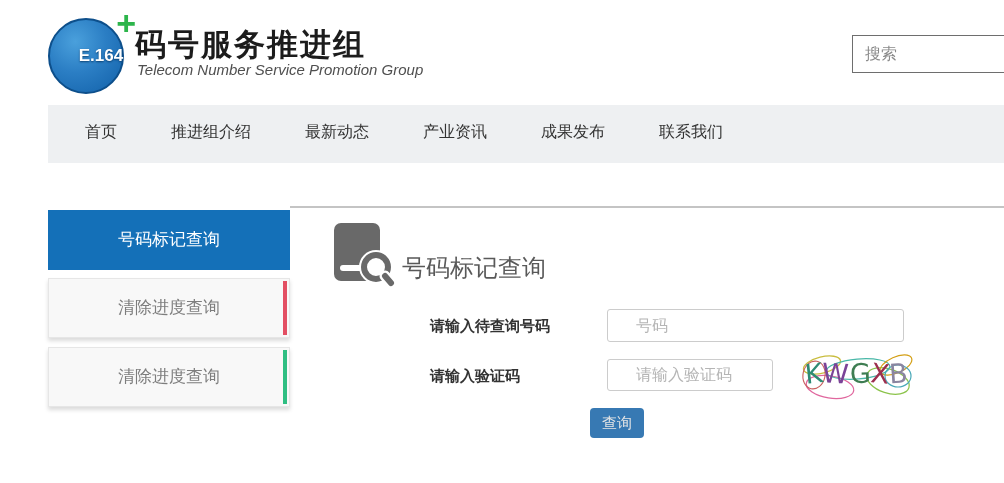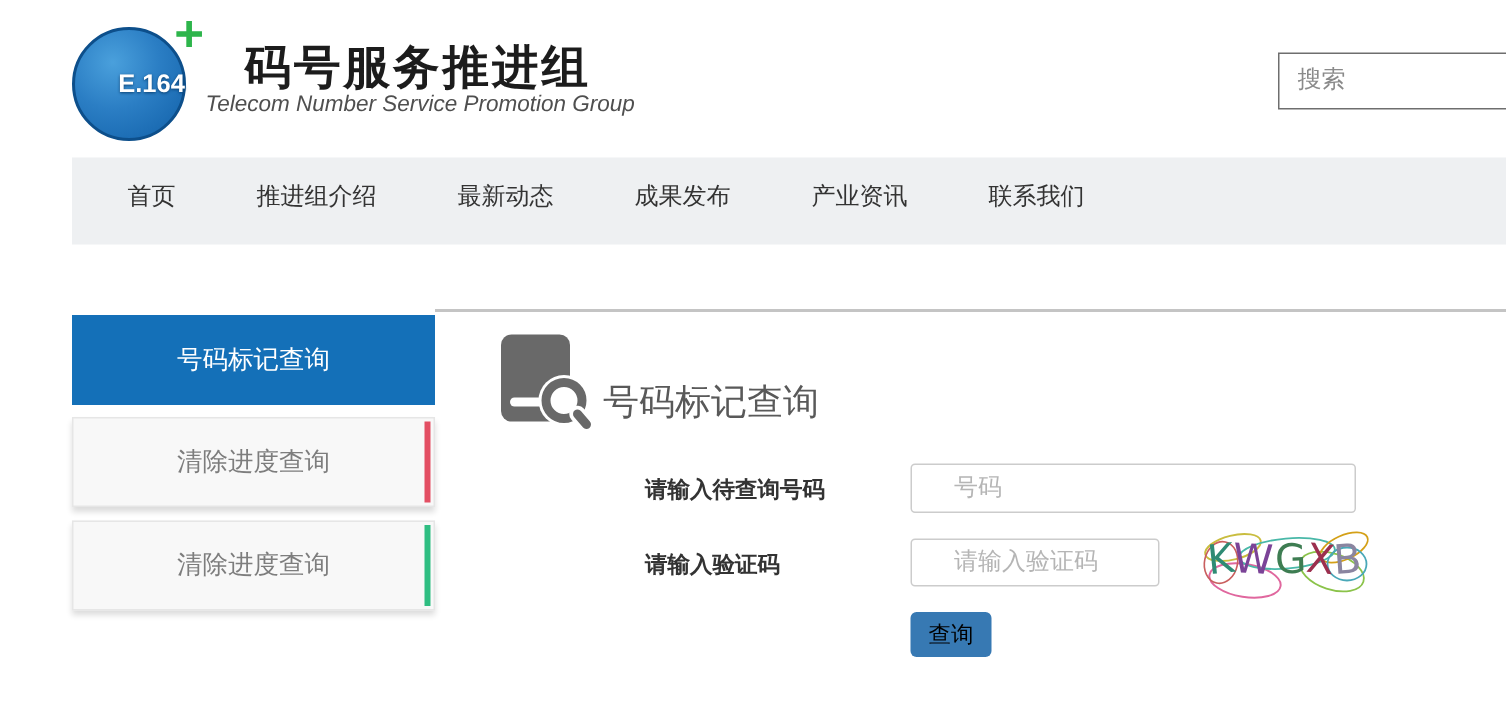--- a/index.html
+++ b/index.html
@@ -9,21 +9,21 @@
 
   
   .logo-wrap { position:absolute; left:48px; top:14px; width:84px; height:84px; }
   .logo-globe { position:absolute; left:0; top:4px; width:76px; height:76px; border-radius:50%;
     background:radial-gradient(circle at 35% 30%, #4aa0dc 0%, #2b7ec4 45%, #1160a8 100%);
     border:2px solid #0d4f8b; display:flex; align-items:center; justify-content:center; }
   .logo-badge { color:#fff; font-weight:bold; font-size:17px; text-shadow:0 1px 2px #0a3f70;margin-left:30px; }
   .logo-plus { position:absolute; right:-4px; top:-6px; color:#2db54b; font-size:34px;
     font-weight:bold; line-height:30px; }
   .brand-title { position:absolute; left:135px; top:24px; font-size:31px; font-weight:bold;
-    color:#1c1c1c; letter-spacing:2px;margin-left:28px; }
+    color:#1c1c1c; letter-spacing:2px; }
   .brand-sub { position:absolute; left:137px; top:61px; font-size:15px; font-style:italic;
     color:#4f4f4f; }
   .search-box { position:absolute; left:852px; top:35px; width:160px; height:38px;
     border:1px solid #6e6e6e; background:#fff; font-size:16px; color:#333;
     padding:0 12px; outline:none; }
   .search-box::placeholder { color:#8a8a8a; }
 
   
   .nav { position:absolute; left:48px; top:105px; width:956px; height:58px;
     background:#eef0f2; display:flex; align-items:center; padding-left:16px; }
@@ -57,22 +57,22 @@
 
   .captcha { position:absolute; left:800px; top:349px; width:116px; height:54px; }
   .captcha svg { position:absolute; left:0; top:0; }
   .captcha-char { position:absolute; top:9px; font-size:27px; font-family:"DejaVu Sans",sans-serif; }
   .captcha-char:nth-of-type(1){ left:5px;  transform:rotate(-6deg); }
   .captcha-char:nth-of-type(2){ left:22px; transform:rotate(3deg); }
   .captcha-char:nth-of-type(3){ left:50px; transform:rotate(-2deg); }
   .captcha-char:nth-of-type(4){ left:71px; transform:rotate(6deg); }
   .captcha-char:nth-of-type(5){ left:89px; transform:rotate(-4deg); }
 
-  .submit-btn { position:absolute; left:607px; top:408px; width:54px; height:30px;
-    background:#3779b3; border:none; border-radius:4px; color:#000000; font-size:15px;
+  .submit-btn { position:absolute; left:590px; top:408px; width:54px; height:30px;
+    background:#3779b3; border:none; border-radius:4px; color:#e5e5e5; font-size:15px;
     cursor:pointer; }
 </style>
 </head>
 <body>
 
 <div class="stage">
 
   <div class="logo-wrap">
     <div class="logo-globe">
       <span class="logo-badge">E.164</span>
@@ -80,22 +80,22 @@
     <span class="logo-plus">+</span>
   </div>
   <div class="brand-title">码号服务推进组</div>
   <div class="brand-sub">Telecom Number Service Promotion Group</div>
   <input class="search-box" placeholder="搜索" style="">
 
   <div class="nav">
     <div class="nav-item">首页</div>
     <div class="nav-item">推进组介绍</div>
     <div class="nav-item">最新动态</div>
+    <div class="nav-item">产业资讯</div>
     <div class="nav-item">成果发布</div>
-    <div class="nav-item">产业资讯</div>
     <div class="nav-item">联系我们</div>
   </div>
 
   <div class="content-topline"></div>
 
   <div class="side-item active" style="top:210px">
     <span>号码标记查询</span>
   </div>
   <div class="side-item plain" style="top:278px">
     <span>清除进度查询</span>

